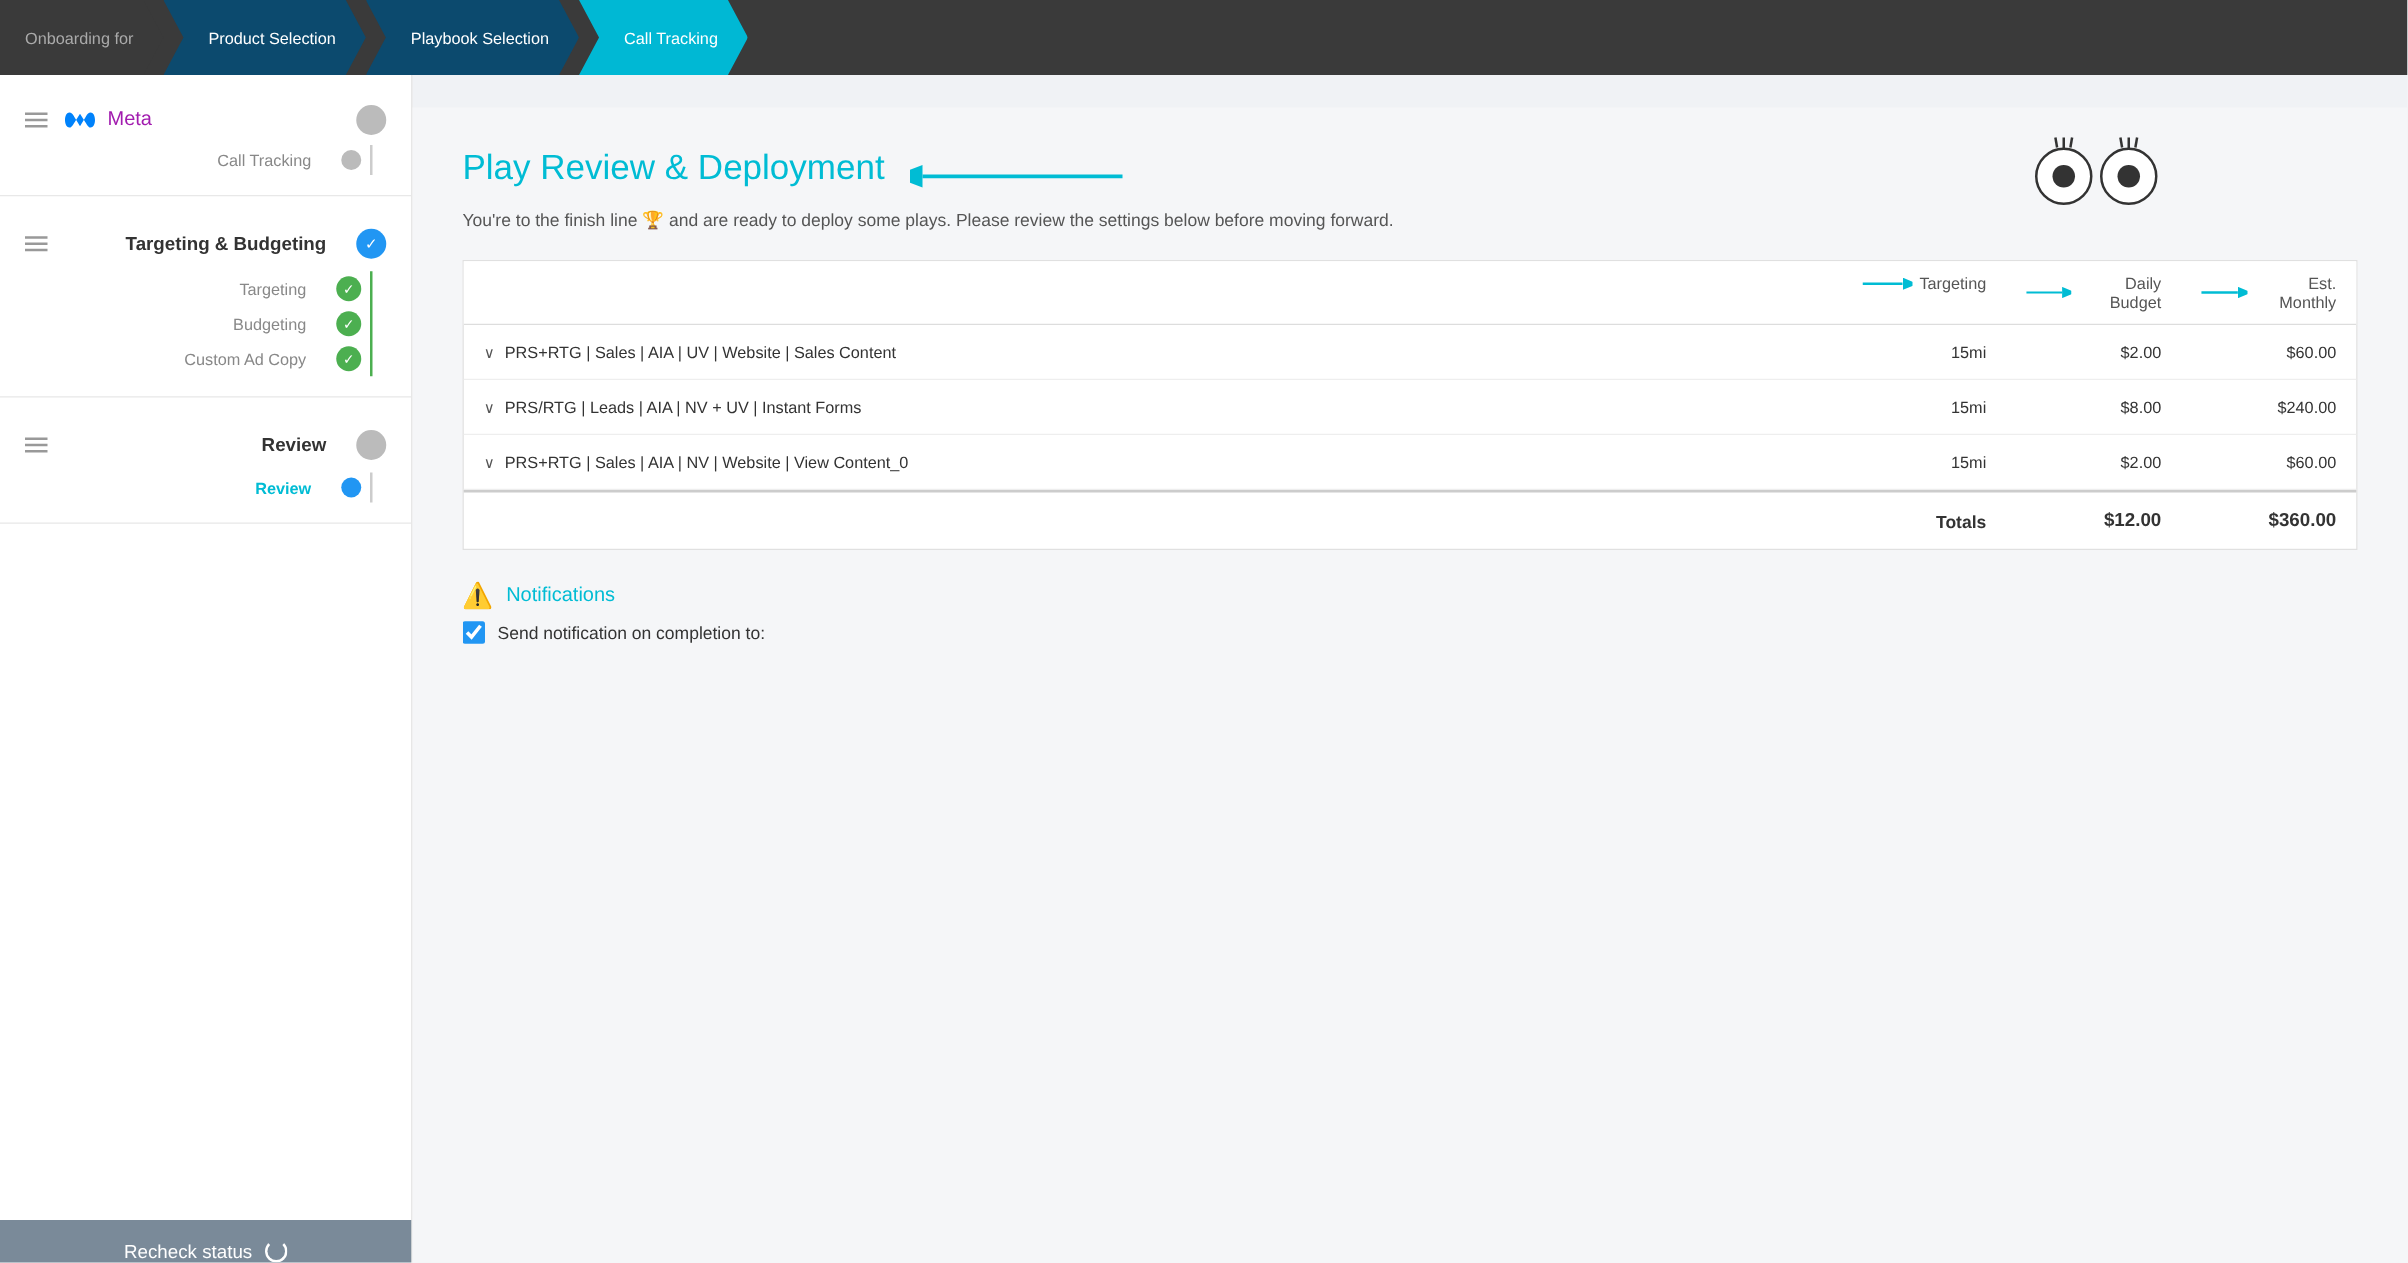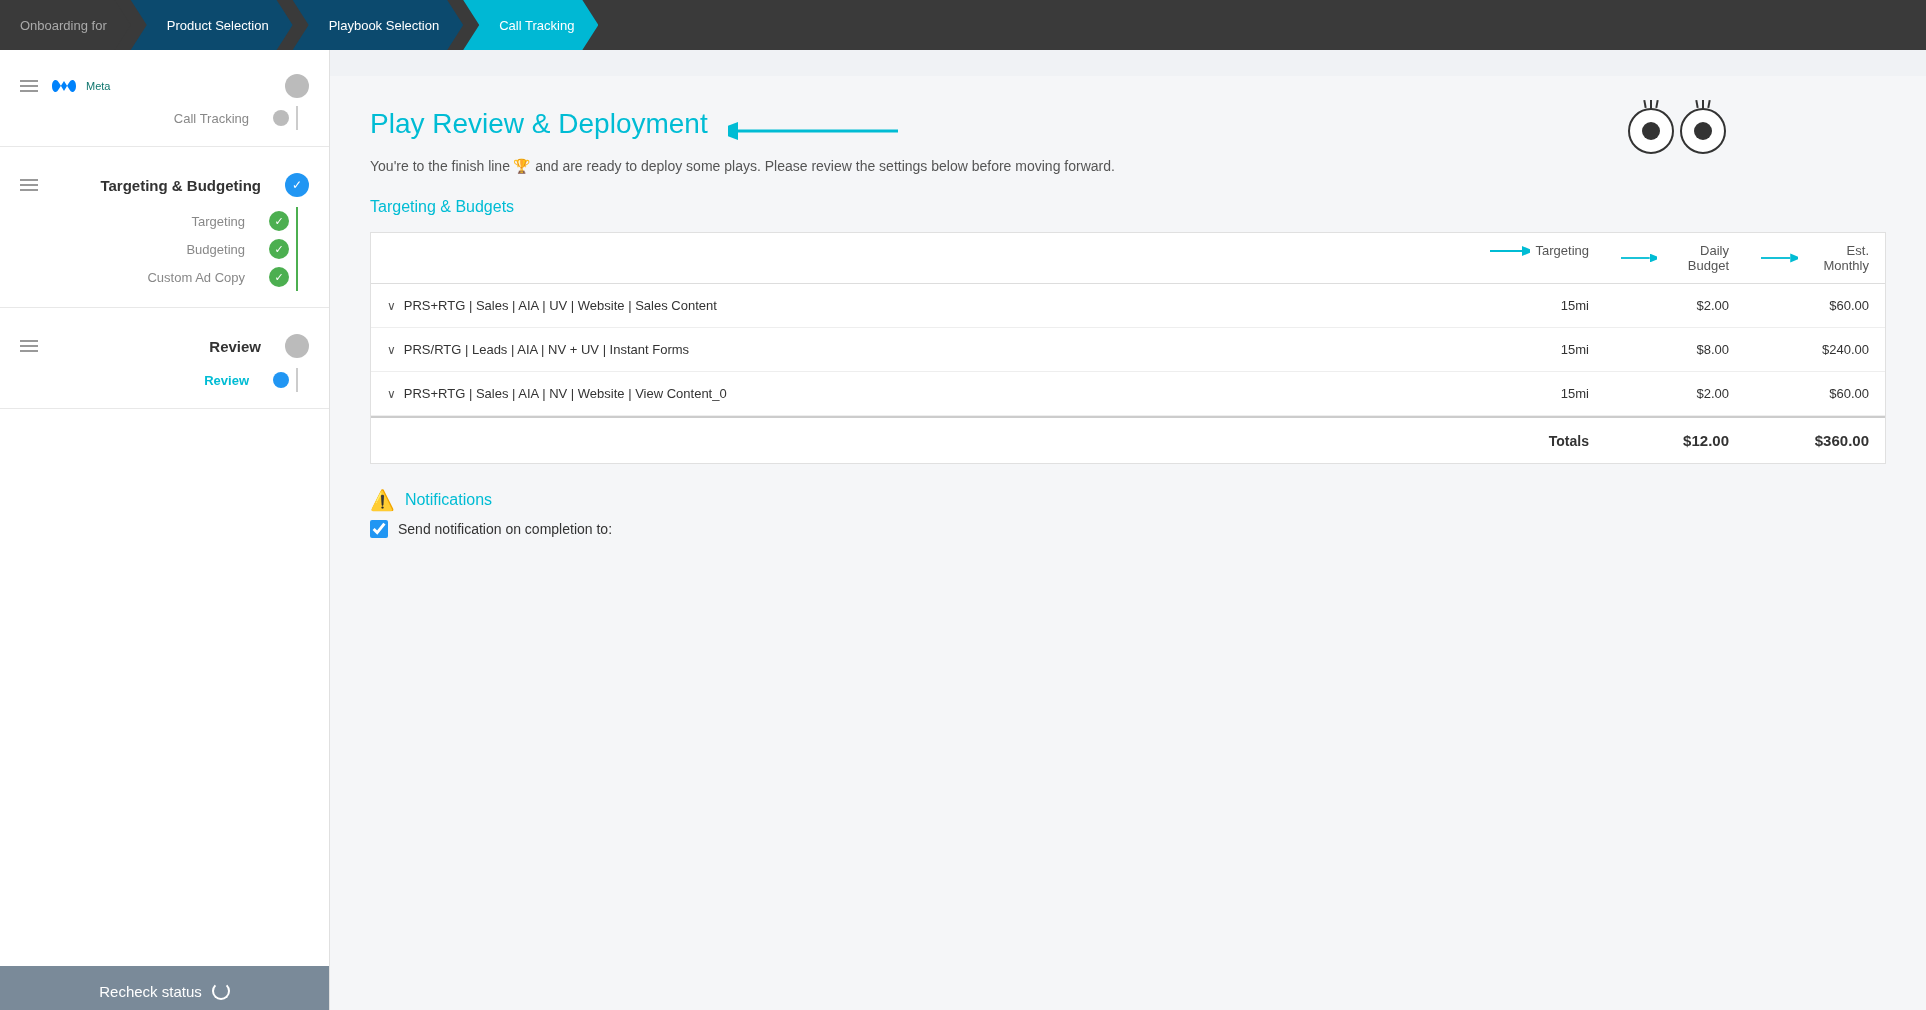--- a/index.html
+++ b/index.html
@@ -3,21 +3,21 @@
   <meta charset="utf-8">
   <style>
     * { box-sizing: border-box; margin: 0; padding: 0; }
     body { font-family: -apple-system, BlinkMacSystemFont, 'Segoe UI', sans-serif; background: #f0f2f5; width: 1926px; height: 1010px; overflow: hidden; }
 
     
     .top-nav {
       display: flex;
       align-items: stretch;
       background: #3a3a3a;
-      height: 50px;
+      height: 60px;
       color: #ccc;
       font-size: 13px;
     }
     .nav-step {
       display: flex;
       align-items: center;
       padding: 0 24px 0 36px;
       position: relative;
       clip-path: polygon(0 0, calc(100% - 16px) 0, 100% 50%, calc(100% - 16px) 100%, 0 100%, 16px 50%);
       background: #3a3a3a;
@@ -102,23 +102,23 @@
     .hamburger-icon span { display: block; width: 18px; height: 2px; background: #999; }
 
     .meta-logo-area {
       display: flex; align-items: center; gap: 8px;
       flex: 1;
     }
     .meta-logo {
       width: 28px; height: 18px;
     }
     .meta-text {
-      font-size: 11px;
+      font-size: 16px;
       font-weight: 500;
-      color: #0f766e;
+      color: #a21caf;
     }
     .status-dot {
       width: 24px; height: 24px;
       border-radius: 50%;
     }
     .status-dot.gray { background: #bbb; }
     .status-dot.check-green {
       background: #4caf50;
       display: flex; align-items: center; justify-content: center;
       color: #fff; font-size: 12px;
@@ -532,21 +532,20 @@
             <polygon points="0 0, 8 3, 0 6" fill="#00bcd4"></polygon>
           </marker>
             </defs>
           <line x1="170" y1="15" x2="10" y2="15" stroke="#00bcd4" stroke-width="3" marker-end="url(#arrowhead)"></line>
         </svg>
       </div>
     </div>
 
     <p class="page-subtitle">You're to the finish line 🏆 and are ready to deploy some plays. Please review the settings below before moving forward.</p>
 
-    <div class="section-header">Targeting &amp; Budgets</div>
 
     <div class="table-wrap">
 
       <div class="col-headers-row">
         <div class="col-hdr name-hdr"></div>
         <div class="col-hdr num-hdr">
           <div class="col-header-arrows">
             <svg width="40" height="14" viewBox="0 0 40 14">
               <defs>
                   <marker id="ah1" markerWidth="6" markerHeight="5" refX="0" refY="2.5" orient="auto">

